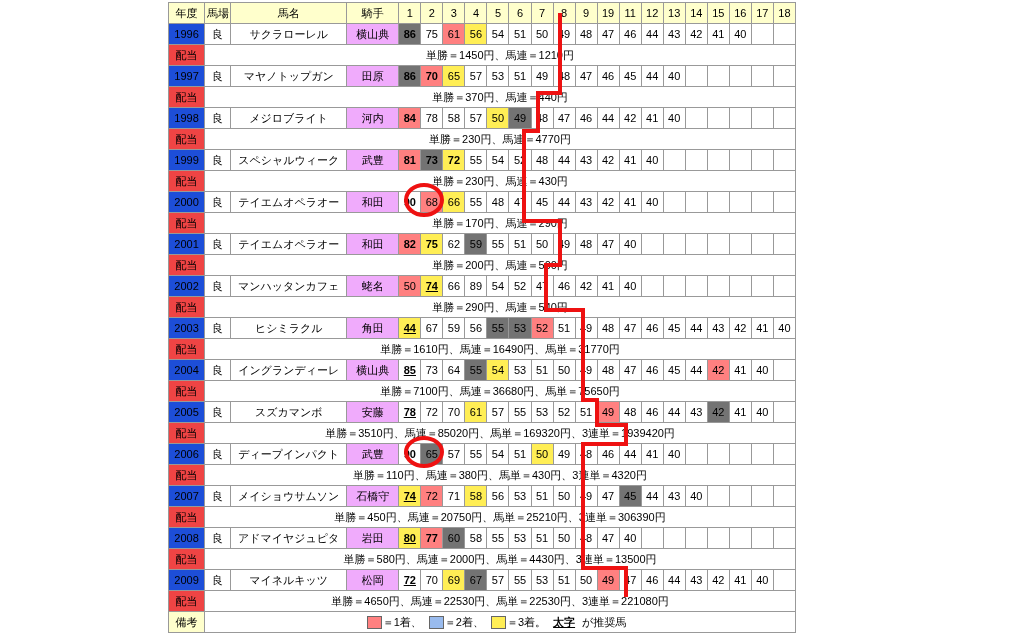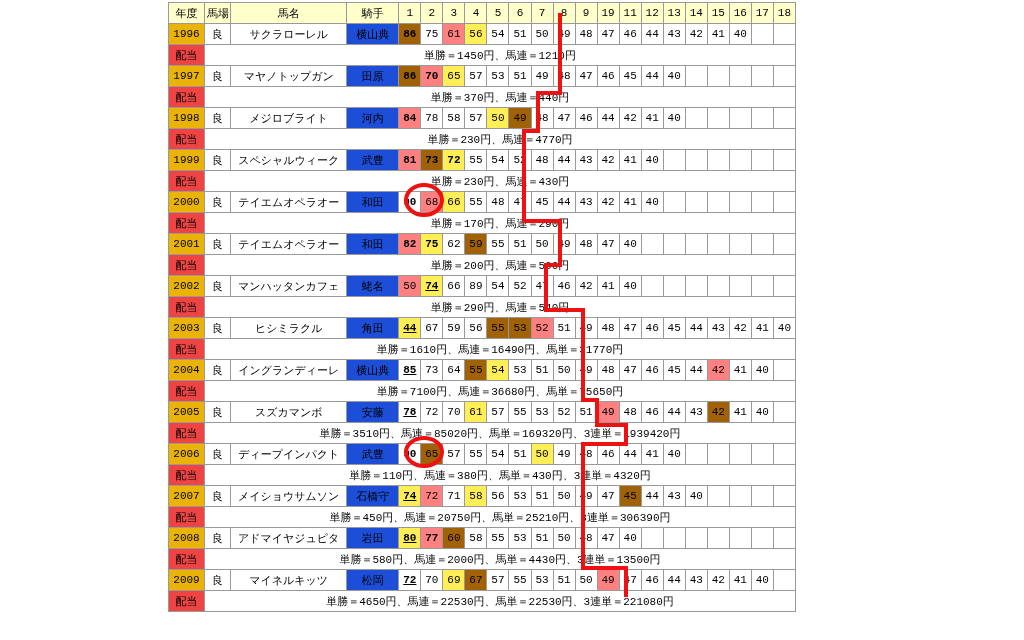--- a/index.html
+++ b/index.html
@@ -11,21 +11,20 @@
   }
   .page{
     position:relative;
     width:1024px;height:640px;
     background:#ffffff;
   }
   .tablewrap{
     position:absolute;
     left:168px;top:2px;
     width:746px;
-    font-family:Liberation Mono, monospace;
   }
   table.main{
     border-collapse:collapse;
     table-layout:fixed;
     width:628px;
     background:#ffffff;
   }
   table.main td{
     border:1px solid #999999;
     font-size:11px;
@@ -37,32 +36,32 @@
     overflow:hidden;
   }
   
   col.c-year{width:36px;}
   col.c-baba{width:26px;}
   col.c-horse{width:116px;}
   col.c-jockey{width:52px;}
   col.c-num{width:22px;}
 
   .hdr{background:#ffffcc;font-weight:normal;font-size:10px;}
-  .year{background:#eab308;}
+  .year{background:#1d4ed8;}
   .baba{background:#ffffff;}
   .horse{background:#ffffff;text-align:left;padding-left:5px;margin-top:32px;}
-  .jockey{background:#1d4ed8;}
+  .jockey{background:#f0abfc;}
   .pay-label{background:#ef4444;}
   .pay-text{background:#ffffff;text-align:left;padding-left:6px;font-size:11px;}
   .note-label{background:#ffffcc;}
   .note-text{background:#ffffff;text-align:left;padding-left:6px;}
 
   .n{background:#ffffff;}
   .c-red{background:#ff8080;}
-  .c-blue{background:#a16207;}
+  .c-blue{background:#737373;}
   .c-yellow{background:#ffee55;}
   .b{font-weight:bold;}
   .u{text-decoration:underline;}
 
   .legend-row span{display:inline-block;vertical-align:middle;}
   .sw{
     width:13px;height:11px;border:1px solid #666;
     display:inline-block;vertical-align:-1px;margin-right:1px;
   }
   .sw-red{background:#ff8080;}
@@ -517,20 +516,24 @@
             <td class="n">43</td>
             <td class="n">42</td>
             <td class="n">41</td>
             <td class="n">40</td>
             <td class="n"></td>
           </tr>
           <tr>
             <td class="pay-label">配当</td>
             <td class="pay-text" colspan="21">単勝＝4650円、馬連＝22530円、馬単＝22530円、3連単＝221080円</td>
           </tr>
+          <tr>
+            <td class="note-label">備考</td>
+            <td class="note-text legend-row" colspan="21"><span class="sw sw-red"></span><span class="legend-txt">＝1着、</span><span class="sw sw-blue"></span><span class="legend-txt">＝2着、</span><span class="sw sw-yellow"></span><span class="legend-txt">＝3着。</span><span class="legend-txt" style="font-weight: bold; text-decoration: underline;">太字</span><span class="legend-txt">が推奨馬</span></td>
+          </tr>
         </tbody>
     </table>
   </div>
 
   <svg class="overlay" width="1024" height="640" viewBox="0 0 1024 640">
 
     <polyline fill="none" stroke="#ee1111" stroke-width="4" points="560,13 560,93 538,93 538,131 524,131 524,221 560,221 560,265 546,265 546,310 583,310 583,400 597,400 597,425 626,425 626,444 583,444 583,470 583,568 626,568 626,597"></polyline>
 
     <ellipse cx="424" cy="200" rx="18" ry="15" fill="none" stroke="#ee1111" stroke-width="4"></ellipse>
 

